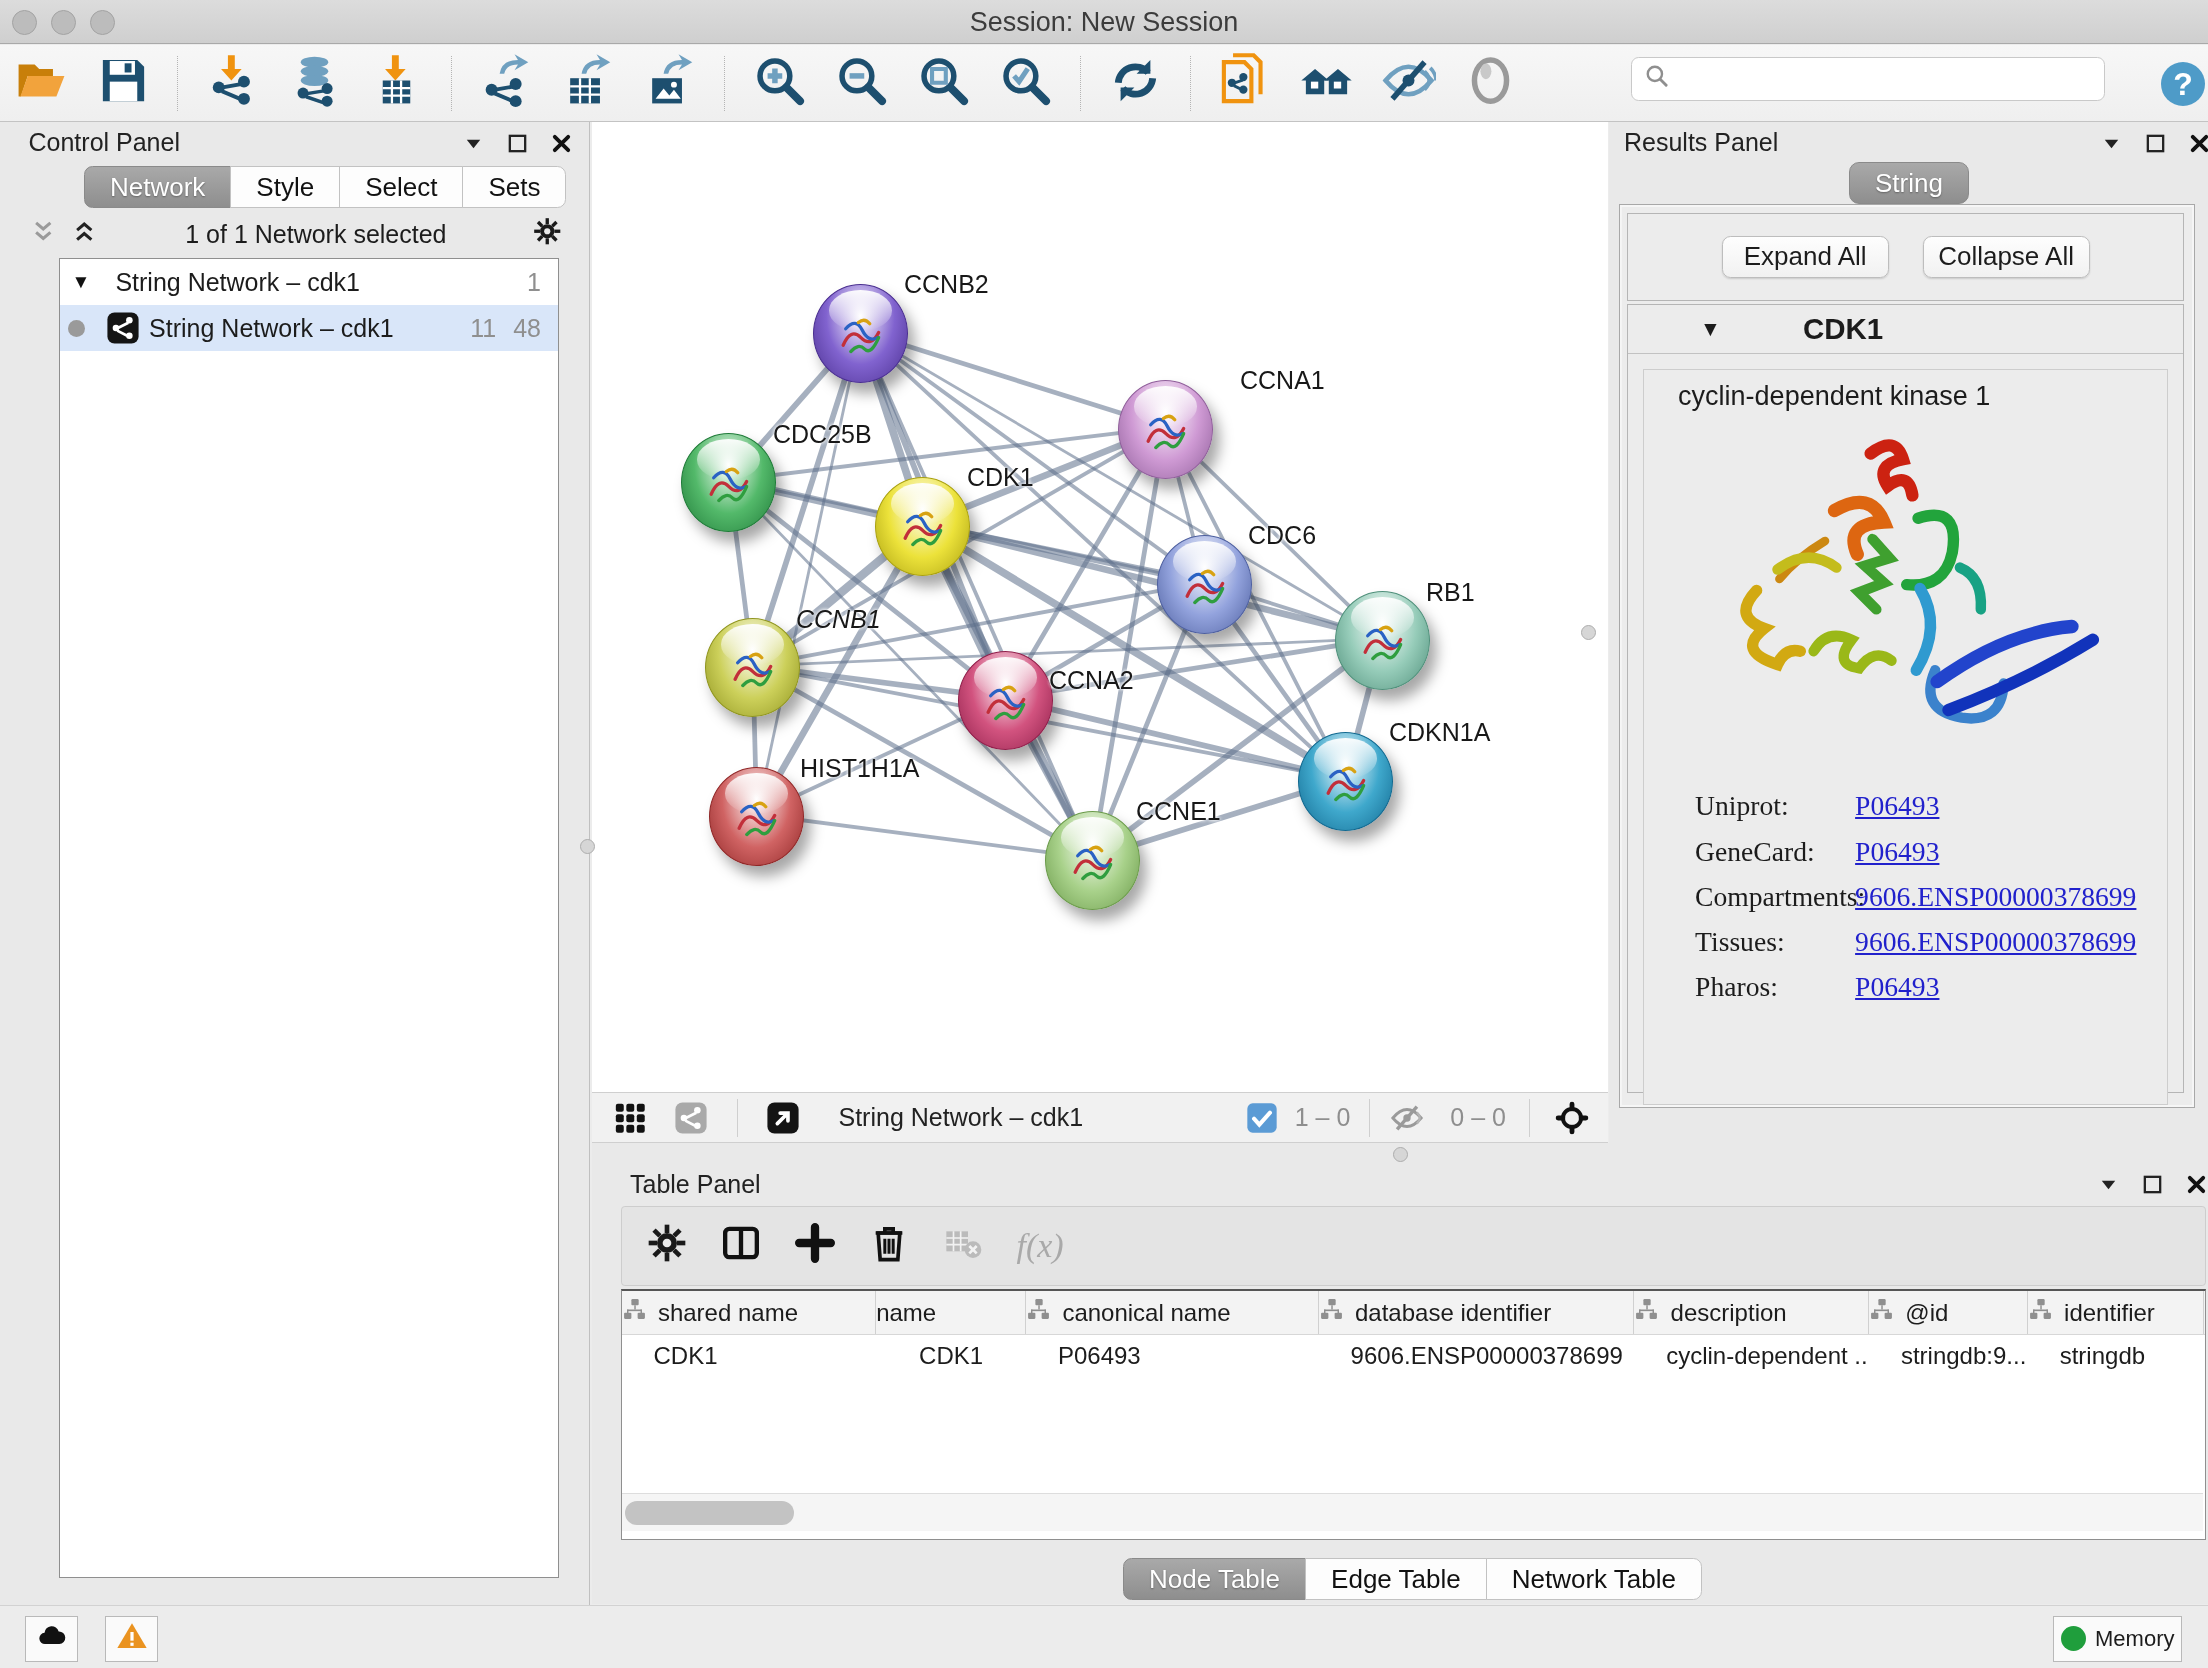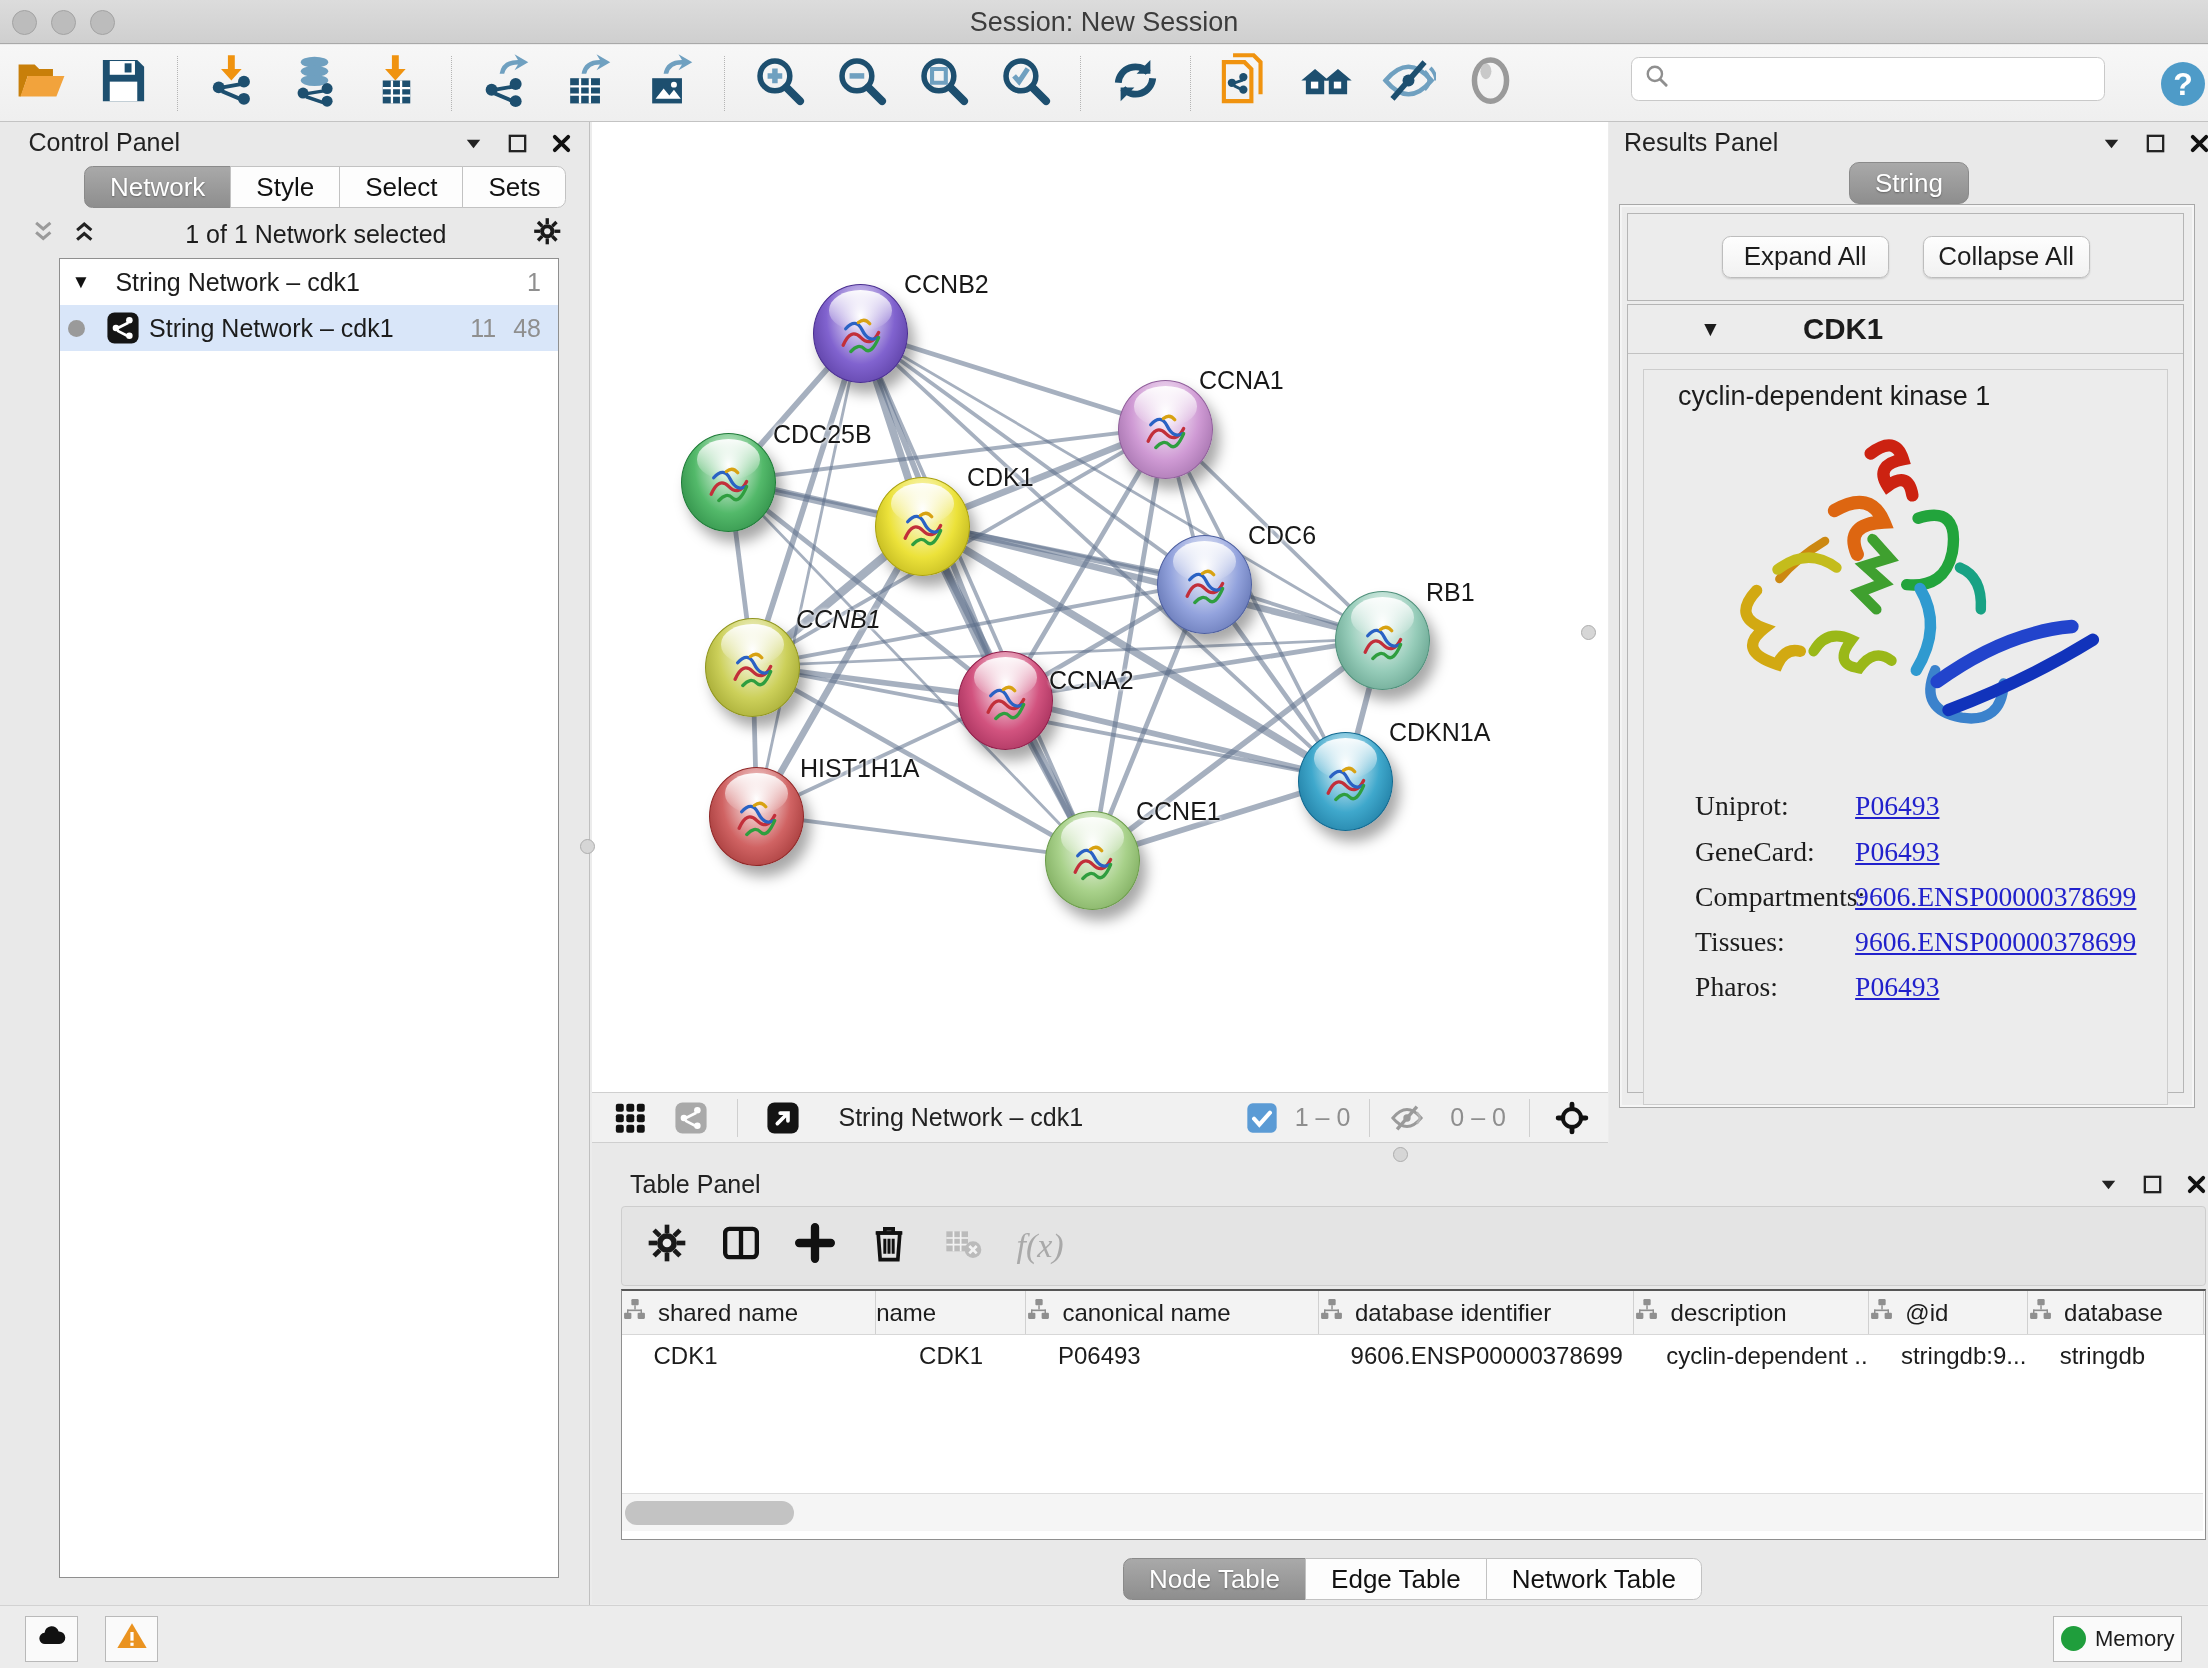--- a/index.html
+++ b/index.html
@@ -456,21 +456,21 @@
         </svg></span></div>
     <div class="node-label" style="left: 312px; top: 148px;">CCNB2</div>
     <div class="node" style="left: 526px; top: 258px; width: 95px; height: 99px; background: radial-gradient(at 50% 32%, rgb(255, 255, 255) 0%, rgb(207, 154, 212) 52%, rgb(143, 95, 154) 100%); border: 1px solid rgb(143, 95, 154);"><span><svg viewBox="0 0 44 44">
           <g fill="none" stroke-linecap="round" stroke-width="2.6">
             <path d="M8 30 q6 -14 14 -6 t14 -4" stroke="#c22f3a"></path>
             <path d="M10 17 q8 -9 13 1 t12 6" stroke="#2a62c4"></path>
             <path d="M14 35 q6 -7 11 -2 t11 -9" stroke="#2f9e3f"></path>
             <path d="M20 12 q5 -4 9 1" stroke="#d8a212"></path>
           </g>
         </svg></span></div>
-    <div class="node-label" style="left: 607px; top: 244px; text-align: right;">CCNA1</div>
+    <div class="node-label" style="left: 648px; top: 244px; text-align: right;">CCNA1</div>
     <div class="node" style="left: 89px; top: 311px; width: 95px; height: 99px; background: radial-gradient(at 50% 32%, rgb(255, 255, 255) 0%, rgb(83, 185, 106) 52%, rgb(31, 122, 56) 100%); border: 1px solid rgb(31, 122, 56);"><span><svg viewBox="0 0 44 44">
           <g fill="none" stroke-linecap="round" stroke-width="2.6">
             <path d="M8 30 q6 -14 14 -6 t14 -4" stroke="#c22f3a"></path>
             <path d="M10 17 q8 -9 13 1 t12 6" stroke="#2a62c4"></path>
             <path d="M14 35 q6 -7 11 -2 t11 -9" stroke="#2f9e3f"></path>
             <path d="M20 12 q5 -4 9 1" stroke="#d8a212"></path>
           </g>
         </svg></span></div>
     <div class="node-label" style="left: 181px; top: 298px;">CDC25B</div>
     <div class="node" style="left: 283px; top: 355px; width: 95px; height: 99px; background: radial-gradient(at 50% 32%, rgb(255, 255, 255) 0%, rgb(236, 226, 58) 52%, rgb(169, 160, 16) 100%); border: 1px solid rgb(169, 160, 16);"><span><svg viewBox="0 0 44 44">
@@ -820,21 +820,21 @@
           <span><svg viewBox="0 0 24 24">
               <g fill="#8f8f8f">
                 <rect x="9" y="2" width="7" height="6" rx="1"></rect>
                 <rect x="2" y="15" width="7" height="6" rx="1"></rect>
                 <rect x="15" y="15" width="7" height="6" rx="1"></rect>
                 <path d="M11.8 8h1.4v4h-1.4z"></path>
                 <path d="M5 12h14v1.6H5z"></path>
                 <path d="M4.8 12h1.4v4H4.8zM17.8 12h1.4v4h-1.4z"></path>
               </g>
             </svg></span>
-          <span>database</span>
+          <span>identifier</span>
         </div>
       </div>
     <div id="tp-rows">
         <div class="tp-row">
           <div class="tp-cell" style="width: 255px;">CDK1</div>
           <div class="tp-cell" style="width: 150px; justify-content: center; padding-left: 0px;">CDK1</div>
           <div class="tp-cell" style="width: 293px;">P06493</div>
           <div class="tp-cell" style="width: 316px;">9606.ENSP00000378699</div>
           <div class="tp-cell" style="width: 235px;">cyclin-dependent ...</div>
           <div class="tp-cell" style="width: 159px;">stringdb:9...</div>

